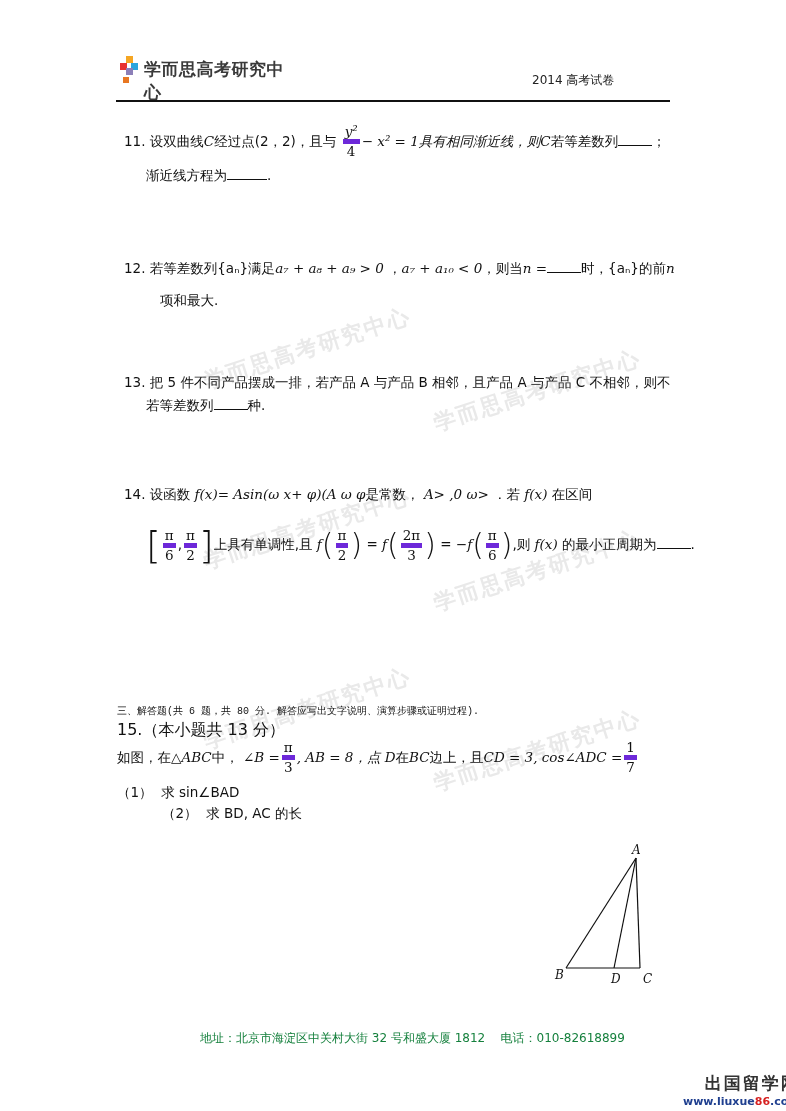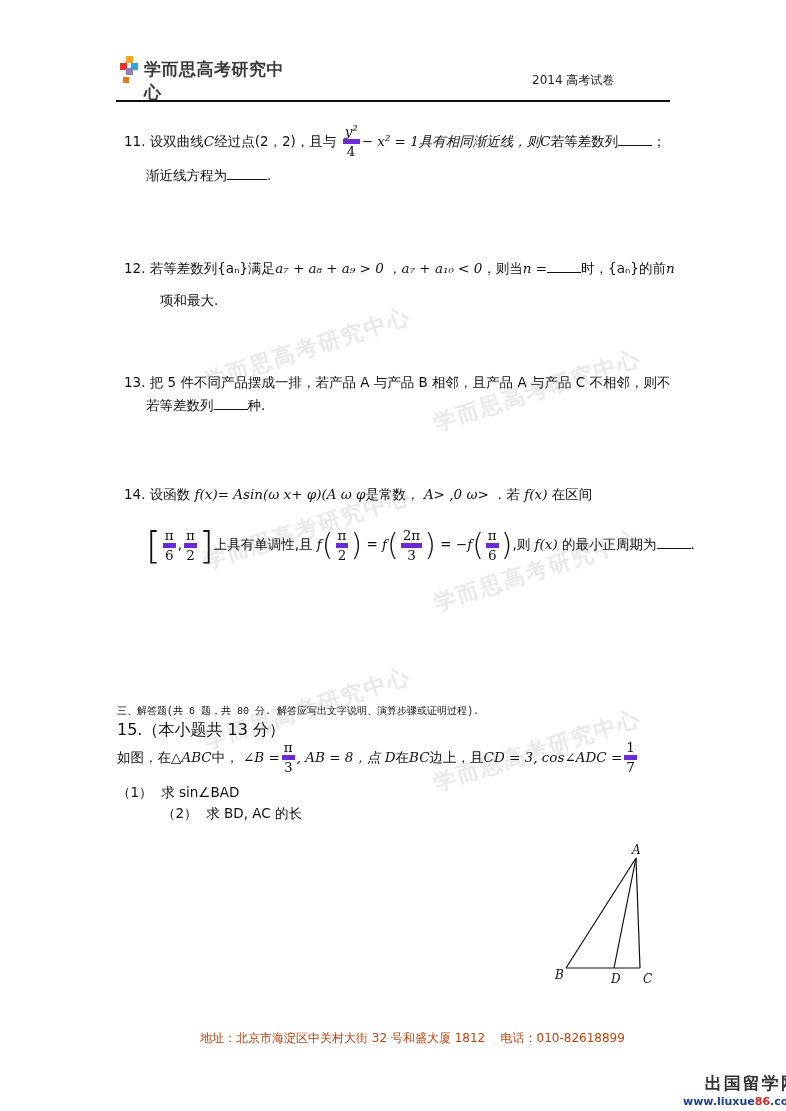--- a/index.html
+++ b/index.html
@@ -17,21 +17,21 @@
   .math { font-family:"DejaVu Serif", "Liberation Serif", serif; font-style:italic; }
   .frac { display:inline-block; vertical-align:middle; text-align:center; font-family:"DejaVu Serif", serif; font-style:italic; line-height:15px; margin:0 2px; }
   .frac .num { display:block; border-bottom:5px solid #6d28d9; padding:0 2px; }
   .frac .den { display:block; padding:0 2px; font-style:normal; }
   .blank { display:inline-block; border-bottom:1px solid #111; width:34px; height:14px; vertical-align:baseline; }
   .blank.w40 { width:40px; }
   .paren { font-size:30px; font-weight:100; vertical-align:middle; font-family:"DejaVu Sans", sans-serif; }
   .bracket { font-size:38px; font-weight:100; vertical-align:middle; font-family:"DejaVu Sans", sans-serif; }
   .watermark { position:absolute; font-family:"DejaVu Sans", sans-serif; font-weight:bold; font-size:22px;
                color:#e9e9e9; transform:rotate(-18deg); transform-origin:left top; white-space:nowrap; letter-spacing:2px; }
-  .footer { left:200px; top:1030px; font-family:"DejaVu Sans", sans-serif; font-size:12px; color:#c2410c; }
+  .footer { left:200px; top:1030px; font-family:"DejaVu Sans", sans-serif; font-size:12px; color:#15803d; }
   .brand { left:648px; top:1072px; text-align:right;margin-left:35px; }
   .brand-cn { font-family:"DejaVu Sans", sans-serif; font-size:17px; font-weight:bold; color:#333; letter-spacing:2px; }
   .brand-url { font-family:"DejaVu Sans", sans-serif; font-size:11px; font-weight:bold; color:#1f3f8f; }
   .brand-url .hl { color:#d62020; }
   .fig-label { position:absolute; font-family:"DejaVu Serif", serif; font-style:italic; font-size:12px; }
 </style>
 </head>
 <body>
 
 <div class="watermark" style="left:200px; top:368px;">学而思高考研究中心</div>

